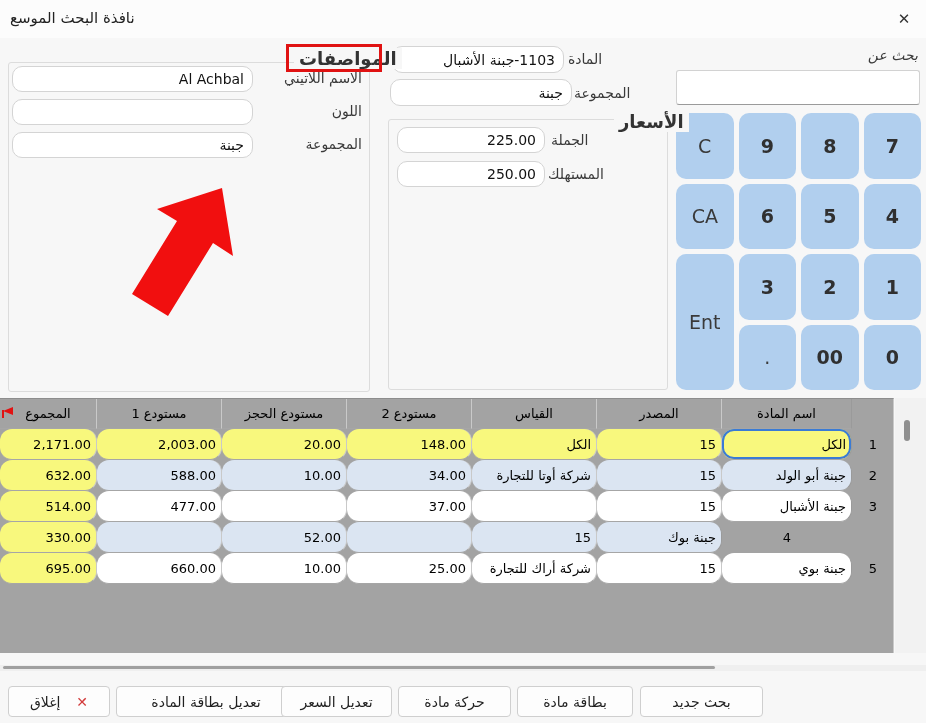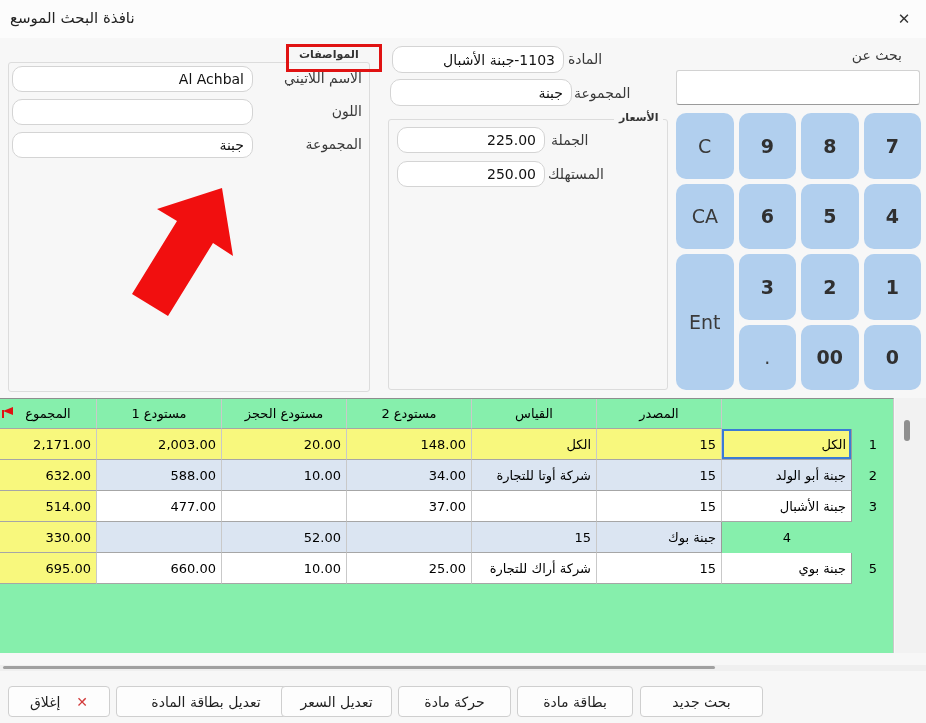--- a/index.html
+++ b/index.html
@@ -12,38 +12,38 @@
   .win-close{right:8px;top:7px;width:28px;height:24px;display:flex;align-items:center;justify-content:center;
              font-size:15px;color:#333;font-weight:300;}
   
   .lbl{font-size:14px;color:#3a3a3a;white-space:nowrap;}
   .inputbox{background:#fff;border:1px solid #d4d4d4;border-radius:10px;display:flex;align-items:center;
             justify-content:flex-start;direction:rtl;padding:0 8px;font-size:14px;color:#111;overflow:hidden;}
   #search-input{background:#fff;border:1px solid #d2d2d2;border-bottom-color:#9a9a9a;border-radius:3px;
                 font-size:15px;direction:rtl;padding:0 8px;outline:none;font-family:"DejaVu Sans",sans-serif;}
   
   .groupbox{border:1px solid #dcdcdc;border-radius:3px;background:transparent;}
-  .grp-title{font-size:11px;font-weight:600;color:#333;background:#f7f7f7;padding:0 5px;white-space:nowrap;text-align:center;}
+  .grp-title{font-size:18px;font-weight:600;color:#333;background:#f7f7f7;padding:0 5px;white-space:nowrap;text-align:center;}
   
   .red-rect{border:3px solid #e01212;background:transparent;z-index:6;}
   
   #numpad{display:grid;grid-template-columns:repeat(4,1fr);grid-template-rows:repeat(4,1fr);gap:5px;}
   .key{background:#b1cfee;border-radius:10px;display:flex;align-items:center;justify-content:center;
        font-size:19px;color:#3a3a3a;cursor:pointer;}
   .key-num{font-weight:700;color:#303030;}
   .key-ent{grid-column:4;grid-row:3/5;}
   
-  #items-grid{left:0;top:398px;width:894px;height:255px;background:#86efac;border-top:1px solid #8d8d8d;
+  #items-grid{left:0;top:398px;width:894px;height:255px;background:#a3a3a3;border-top:1px solid #8d8d8d;
               border-right:1px solid #c9c9c9;direction:ltr;overflow:hidden;}
   .grow{display:grid;grid-template-columns:97px 125px 125px 125px 125px 125px 130px 42px;}
   .h{height:29px;border-right:1px solid #c9c9c9;border-bottom:1px solid #a6a6a6;display:flex;align-items:center;
      justify-content:center;font-size:13px;color:#000;position:relative;direction:rtl;white-space:nowrap;overflow:hidden;}
   .h-num{border:none;}
   .c{height:30px;border-right:1px solid #c9c9c9;border-bottom:1px solid #a6a6a6;display:flex;align-items:center;
-     justify-content:flex-start;direction:rtl;padding:0 5px;font-size:13px;color:#000;white-space:nowrap;overflow:hidden;}
+     justify-content:flex-start;direction:rtl;padding:0 5px;font-size:13px;color:#000;white-space:nowrap;overflow:hidden;border-radius:12px;}
   .c.num-align{justify-content:flex-end;direction:ltr;}
   .c-name{border-right:1px solid #9a9a9a;}
   .h-name{border-right:1px solid #9a9a9a;}
   .nc{height:30px;display:flex;align-items:center;justify-content:center;font-size:13px;color:#000;}
   .bg-yellow{background:#f8f87d;}
   .bg-blue{background:#dbe5f2;padding-left:28px;}
   .bg-white{background:#ffffff;}
   .sel{box-shadow:inset 0 0 0 2px #3a7bd5;}
   
   .vtrack{left:895px;top:398px;width:31px;height:255px;background:#f2f2f2;}
@@ -58,21 +58,21 @@
 </style>
 </head>
 <body>
 
 <div id="app">
 
   <div class="abs titlebar"></div>
   <span class="abs win-title">نافذة البحث الموسع</span>
   <div class="abs win-close">✕</div>
 
-  <span class="abs lbl" style="right:24px;top:47px;">بحث عن</span>
+  <span class="abs lbl" style="right:8px;top:47px;font-style:italic;">بحث عن</span>
   <input id="search-input" class="abs" style="left: 676px; top: 70px; width: 244px; height: 35px;" value="">
 
   <div id="numpad" class="abs" style="left:676px;top:113px;width:245px;height:277px;">
       <div class="key key-num">7</div>
       <div class="key key-num">8</div>
       <div class="key key-num">9</div>
       <div class="key">C</div>
       <div class="key key-num">4</div>
       <div class="key key-num">5</div>
       <div class="key key-num">6</div>
@@ -117,20 +117,21 @@
       <div class="grow">
         <div class="h"><svg width="12" height="12" viewBox="0 0 12 12" style="position:absolute;left:2px;top:8px">
             <polygon points="11,0 1,4 11,8" fill="#e11212"></polygon>
             <rect x="0" y="3" width="2" height="8" fill="#e11212"></rect>
           </svg>المجموع</div>
         <div class="h">مستودع 1</div>
         <div class="h">مستودع الحجز</div>
         <div class="h">مستودع 2</div>
         <div class="h">القياس</div>
         <div class="h">المصدر</div>
+        <div class="h h-name">اسم المادة</div>
         <div class="h h-num"></div>
       </div>
       <div class="grow">
         <div class="c bg-yellow num-align">2,171.00</div>
         <div class="c bg-yellow num-align">2,003.00</div>
         <div class="c bg-yellow num-align">20.00</div>
         <div class="c bg-yellow num-align">148.00</div>
         <div class="c bg-yellow">الكل</div>
         <div class="c bg-yellow num-align">15</div>
         <div class="c bg-yellow c-name sel">الكل</div>

